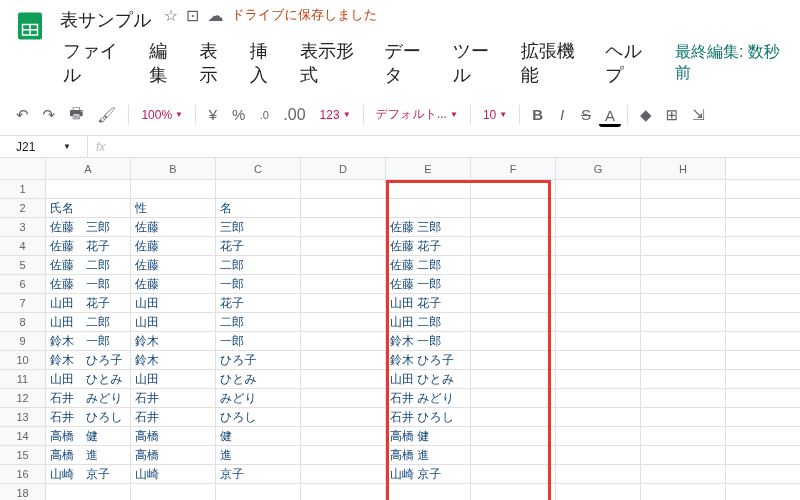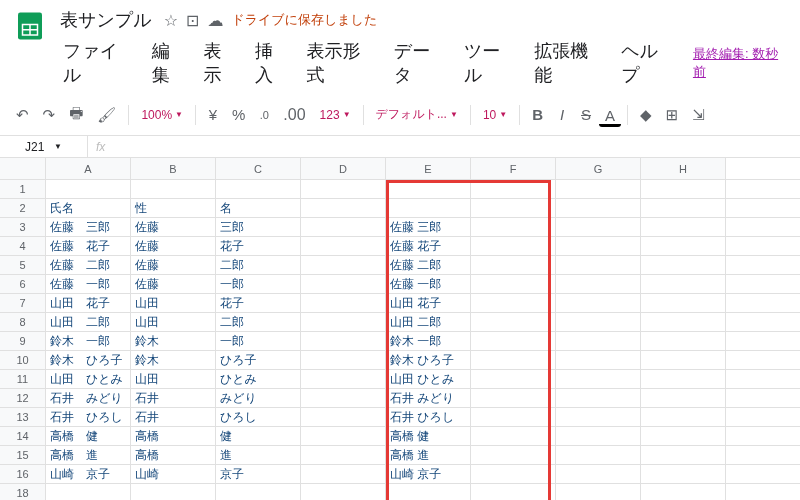--- a/index.html
+++ b/index.html
@@ -1,34 +1,34 @@
 <!DOCTYPE html>
 <html><head>
 <meta charset="utf-8">
 <style>
 *{box-sizing:border-box;margin:0;padding:0}
 body{font-family:Arial,"Hiragino Sans","Meiryo",sans-serif;font-size:13px;color:#202124;background:#fff;width:800px;height:500px;overflow:hidden}
 .header{display:flex;align-items:flex-start;padding:6px 10px 0 10px}
 .logo{width:40px;height:40px;display:flex;align-items:center;justify-content:center;margin-right:6px}
 .logo svg{width:36px;height:36px}
 .title-area{flex:1}
-.title-row{display:flex;align-items:center;gap:8px}
+.title-row{display:flex;align-items:flex-start;gap:8px}
 .doc-title{font-size:18px;color:#202124;padding:2px 4px}
 .title-icon{color:#5f6368;font-size:16px;cursor:pointer}
 .drive-text{color:#c2410c;font-size:13px;margin-left:0}
 .menubar{display:flex;gap:2px;margin-top:2px;align-items:center}
 .menu-item{padding:3px 7px;font-size:18px;color:#202124;cursor:pointer;border-radius:3px}
-.last-edit{color:#a21caf;font-size:13px;text-decoration:underline;margin-left:8px}
+.last-edit{color:#0f766e;font-size:16px;margin-left:8px}
 .toolbar{display:flex;align-items:center;padding:4px 10px;border-bottom:1px solid #e0e0e0;gap:2px;margin-top:4px}
 .tb-btn{padding:4px 6px;color:#5f6368;cursor:pointer;font-size:15px;border-radius:3px;min-width:22px;text-align:center}
 .tb-sep{width:1px;height:20px;background:#e0e0e0;margin:0 4px}
 .tb-dd{display:flex;align-items:center;gap:3px;padding:3px 6px;color:#be185d;cursor:pointer;font-size:12px}
 .dd-arrow{font-size:8px}
 .fx-bar{display:flex;align-items:center;border-bottom:1px solid #e0e0e0;height:22px}
-.name-box{width:88px;padding:2px 25px;font-size:12px;color:#202124;border-right:1px solid #e0e0e0;display:flex;align-items:center;justify-content:space-between;height:100%}
+.name-box{width:88px;padding:2px 16px;font-size:12px;color:#202124;border-right:1px solid #e0e0e0;display:flex;align-items:center;justify-content:space-between;height:100%}
 .fx-label{padding:0 8px;color:#bdbdbd;font-style:italic;font-size:12px}
 .grid{position:relative;overflow:hidden}
 .col-headers{display:flex;height:22px;border-bottom:1px solid #e0e0e0}
 .corner{width:46px;border-right:1px solid #e0e0e0;background:#f8f9fa}
 .col-h{width:85px;border-right:1px solid #e0e0e0;background:#f8f9fa;display:flex;align-items:center;justify-content:center;font-size:11px;color:#5f6368}
 .rows{}
 .row{display:flex;height:19px;border-bottom:1px solid #e0e0e0}
 .row-h{width:46px;border-right:1px solid #e0e0e0;background:#f8f9fa;display:flex;align-items:center;justify-content:center;font-size:11px;color:#5f6368}
 .cell{width:85px;border-right:1px solid #e0e0e0;padding:0 4px;font-size:12px;color:#15477a;display:flex;align-items:center;overflow:hidden;white-space:nowrap}
 .highlight-box{position:absolute;border:3px solid #e53935;pointer-events:none}

